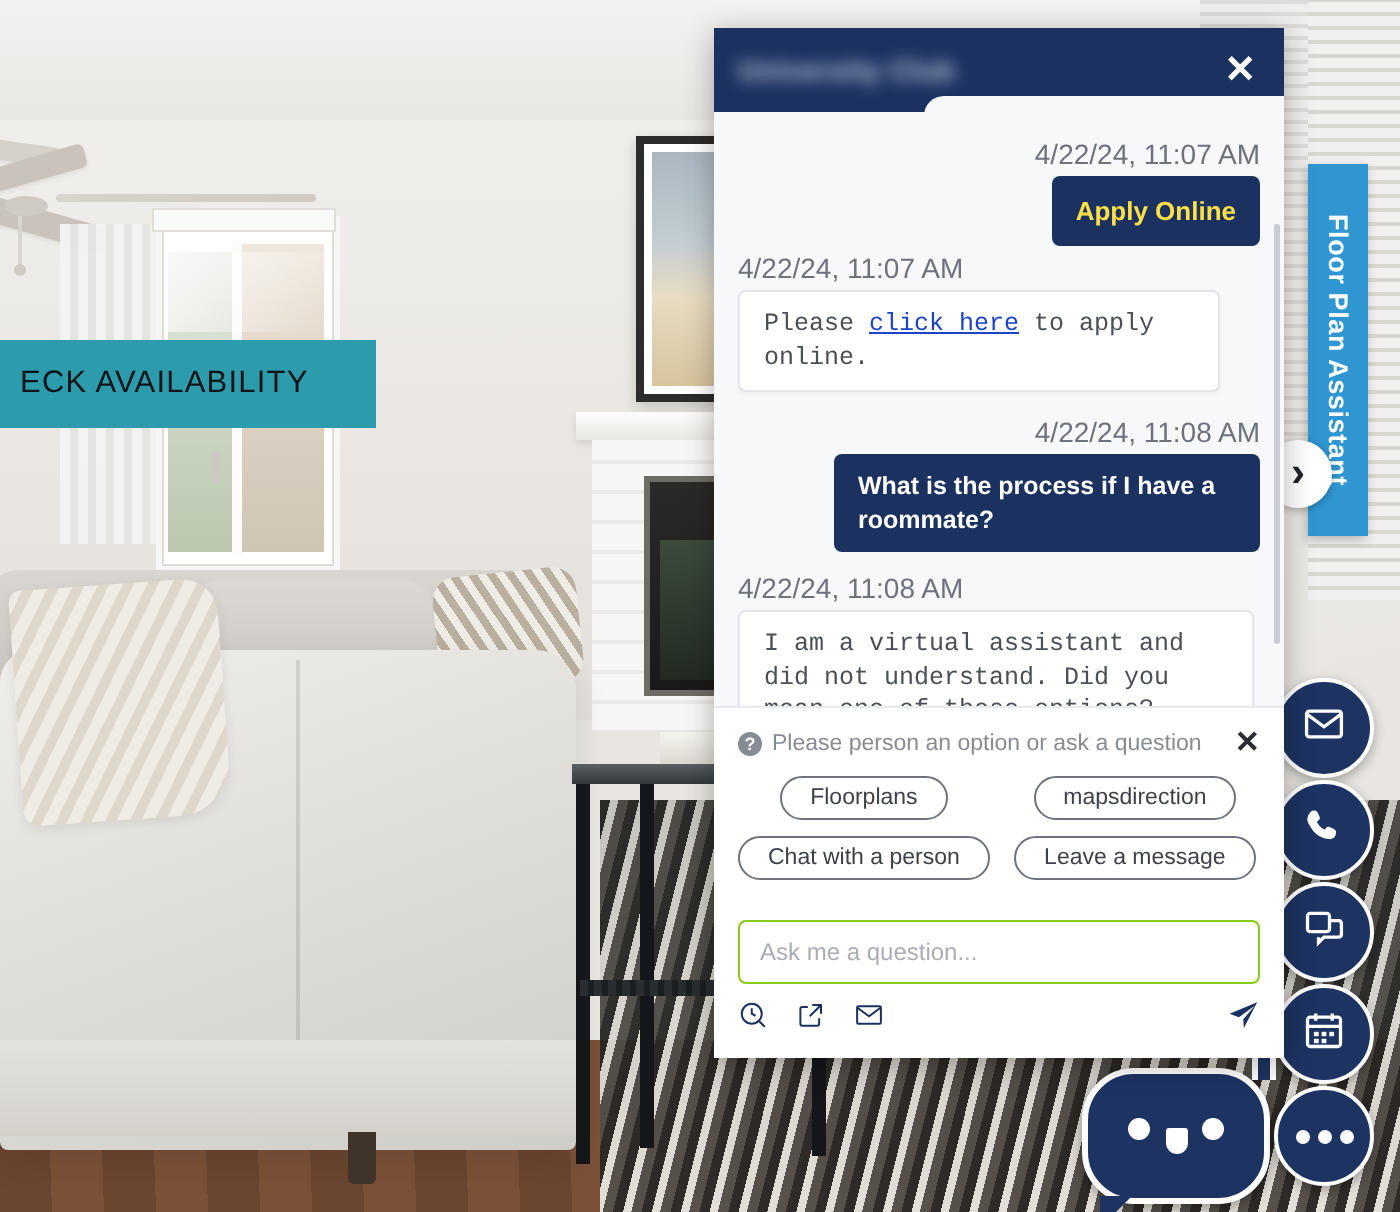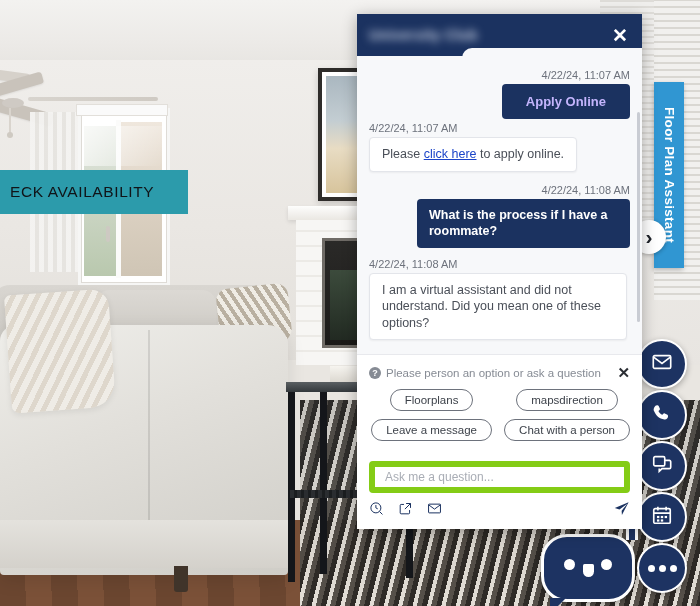--- a/index.html
+++ b/index.html
@@ -315,44 +315,44 @@
   .chat-body {
     flex:1 1 auto; padding:10px 12px 6px 12px; overflow:hidden; position:relative;
     background:#f7f8fa;
   }
   .scroll-track {
     position:absolute; right:2px; top:56px; width:3px; height:210px;
     background:#c9ccd3; border-radius:2px;
   }
 
   .ts {
-    font-size:11px; color:#6d727c; margin:3px 0 3px 0;
+    font-size:14px; color:#6d727c; margin:3px 0 3px 0;
   }
   .ts.right { text-align:right; }
   .ts.left  { text-align:left; }
 
   .row { display:flex; margin-bottom:2px; }
   .row.right { justify-content:flex-end; }
-  .row.left  { justify-content:flex-start; }
+  .row.left  { justify-content:flex-start;font-family:Liberation Mono, monospace; }
 
   .bub {
     max-width:215px; padding:8px 12px; font-size:12.5px; line-height:1.32;
     border-radius:4px;
   }
   .bub.user {
     background:#1b3260; color:#fff; font-weight:bold; border-radius:4px;margin-left:48px;
   }
   .bub.bot {
     background:#fff; color:#4a4f58; border:1px solid #e3e5ea;
     box-shadow:0 1px 2px rgba(0,0,0,.05);
   }
   .bub.bot a { color:#1b44c8; text-decoration:underline; }
   .bub.btn-like {
-    background:#1b3260; color:#c4b5fd; font-weight:bold; font-size:13px;
-    padding:9px 24px; border-radius:4px;
+    background:#1b3260; color:#fde047; font-weight:bold; font-size:13px;
+    padding:9px 12px; border-radius:4px;
   }
 
   
   .opts {
     flex:0 0 auto; background:#fff; border-top:1px solid #e8e9ed;
     padding:10px 12px 12px 12px;
   }
   .opts-head {
     display:flex; align-items:center; justify-content:space-between; margin-bottom:9px;
   }
@@ -373,21 +373,21 @@
     font-size:11.5px; color:#3d424a; background:#fff; white-space:nowrap;
     cursor:pointer;
   }
 
   
   .composer {
     flex:0 0 auto; background:#fff; padding:8px 12px 8px 12px;
   }
   .composer-input {
     width:100%; box-sizing:border-box; height:32px;
-    border:6px solid #84cc16; border-radius:4px;
+    border:1px solid #84cc16; border-radius:4px;
     font-size:12px; color:#0f766e; padding:0 10px;
     background:#fff; outline:none;
     font-family:"Liberation Sans", sans-serif;
   }
   .composer-input::placeholder { color:#a9adb5; }
   .composer-bar {
     display:flex; align-items:center; justify-content:space-between; margin-top:7px;
   }
   .cb-left { display:flex; align-items:center; gap:14px; }
   .cb-left svg, .cb-send svg { stroke:#1b3260; fill:none; stroke-width:1.6; }
@@ -556,22 +556,22 @@
       <div class="opts-head">
         <div class="lbl">
           <span class="qmark">?</span>
           <span>Please person an option or ask a question</span>
         </div>
         <div class="opts-close">✕</div>
       </div>
       <div class="opt-grid">
         <div class="chip">Floorplans</div>
         <div class="chip">mapsdirection</div>
+        <div class="chip">Chat with a person</div>
         <div class="chip">Leave a message</div>
-        <div class="chip">Chat with a person</div>
       </div>
     </div>
 
     <div class="composer">
       <input class="composer-input" type="text" placeholder="Ask me a question..." style="">
       <div class="composer-bar">
         <div class="cb-left">
           <span>
             <svg viewBox="0 0 24 24">
                 <circle cx="11" cy="11" r="8"></circle>

